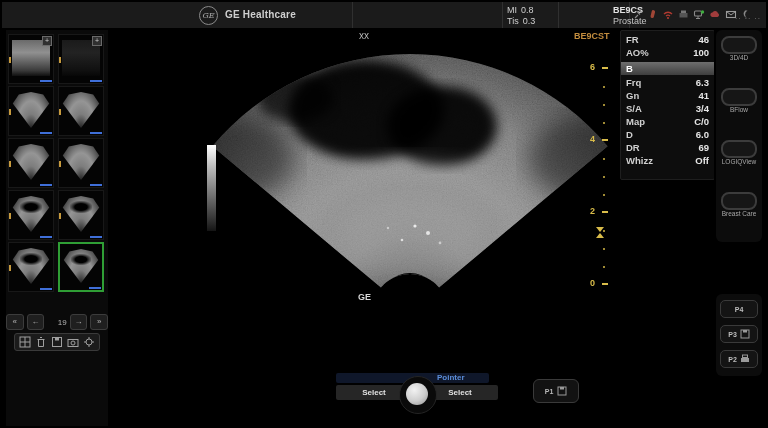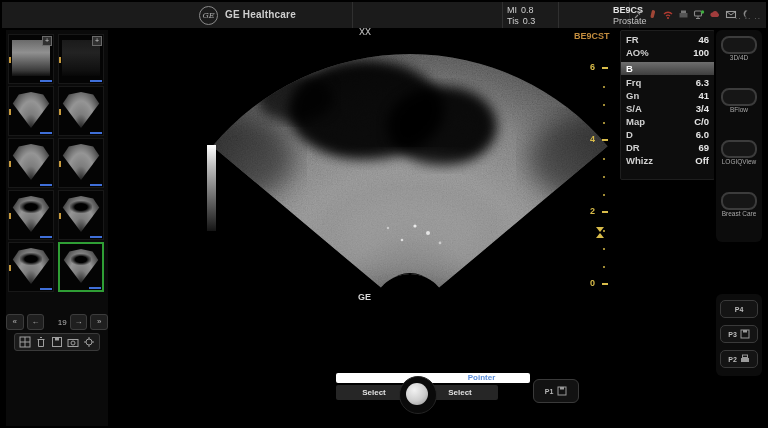--- a/index.html
+++ b/index.html
@@ -7,21 +7,21 @@
     position:relative;width:768px;height:428px;background:#000;overflow:hidden;
     font-family:"Liberation Sans", sans-serif;color:#ccc;
   }
   
   .topbar{position:absolute;left:2px;top:2px;width:764px;height:26px;background:#1b1b1b;border-bottom:1px solid #000;}
   .topbar .vsep{position:absolute;top:0;width:1px;height:26px;background:#303030;}
   .ge-logo{position:absolute;left:197px;top:4px;width:17px;height:17px;border:1px solid #8a8a8a;border-radius:50%;
     display:flex;align-items:center;justify-content:center;font-family:"DejaVu Serif",serif;font-style:italic;
     font-size:8px;color:#aaa;}
   .brand{position:absolute;left:223px;top:7px;font-size:10px;font-weight:bold;color:#cfcfcf;letter-spacing:.2px;}
-  .patient-field{position:absolute;left:357px;top:22px;font-size:12px;color:#b5b5b5;}
+  .patient-field{position:absolute;left:357px;top:28px;font-size:10px;color:#b5b5b5;}
   .acoustic{position:absolute;left:505px;top:3px;font-size:9px;color:#cfcfcf;line-height:11px;font-weight:normal;}
   .acoustic .row{display:flex;gap:4px;}
   .probe-block{position:absolute;left:579px;top:3px;font-size:9px;line-height:11px;margin-left:32px;}
   .probe-block .probe{font-weight:bold;color:#e2e2e2;}
   .probe-block .preset{color:#c4c4c4;}
   .statusbar{position:absolute;left:630px;top:7px;display:flex;gap:4px;align-items:center;}
   .statusbar svg{display:block;}
   .overflow-dots{position:absolute;right:5px;top:13px;font-size:7px;color:#7a7a7a;letter-spacing:1px;}
   
   .sidebar{position:absolute;left:6px;top:30px;width:102px;height:396px;background:#0a0a0a;}
@@ -68,21 +68,21 @@
   .right-rail{position:absolute;left:714px;top:28px;width:52px;height:398px;background:#000;}
   .rail-panel1{position:absolute;left:2px;top:2px;width:46px;height:212px;background:#0c0c0c;border-radius:6px;}
   .rail-btn{position:absolute;left:50%;transform:translateX(-50%);width:32px;height:14px;background:#161616;
     border:2px solid #3c3c3c;border-radius:8px;}
   .rail-lbl{position:absolute;left:0;width:100%;text-align:center;font-size:6.5px;color:#a8a8a8;}
   .rail-panel2{position:absolute;left:2px;top:266px;width:46px;height:82px;background:#0c0c0c;border-radius:6px;}
   .pkey{position:absolute;left:50%;transform:translateX(-50%);width:36px;height:16px;background:#141414;
     border:1px solid #3a3a3a;border-radius:5px;display:flex;align-items:center;justify-content:center;gap:3px;
     font-size:7px;color:#bdbdbd;font-weight:bold;}
   
-  .pointer-bar{position:absolute;left:336px;top:373px;width:194px;height:10px;background:#ffffff;border-radius:2px;display:flex;}
+  .pointer-bar{position:absolute;left:336px;top:373px;width:153px;height:10px;background:#0f172a;border-radius:2px;display:flex;}
   .pointer-bar .half{width:50%;text-align:center;font-size:8px;line-height:10px;}
   .pointer-lbl{color:#5b8dd9;font-weight:bold;}
   .select-btn{position:absolute;top:385px;width:76px;height:15px;background:#262626;border-radius:2px;
     color:#e0e0e0;font-size:8px;font-weight:bold;text-align:center;line-height:15px;}
   .trackball{position:absolute;left:399px;top:376px;width:36px;height:36px;border-radius:50%;background:#0a0a0a;
     border:1px solid #242424;}
   .trackball .ball{position:absolute;left:6px;top:6px;width:22px;height:22px;border-radius:50%;
     background:radial-gradient(circle at 38% 32%, #f2f2f2, #cdcdcd 55%, #969696 95%);}
   .f1-key{position:absolute;left:533px;top:379px;width:44px;height:22px;background:#121212;border:1px solid #3a3a3a;
     border-radius:6px;display:flex;align-items:center;justify-content:center;gap:4px;font-size:7px;color:#b8b8b8;font-weight:bold;}

